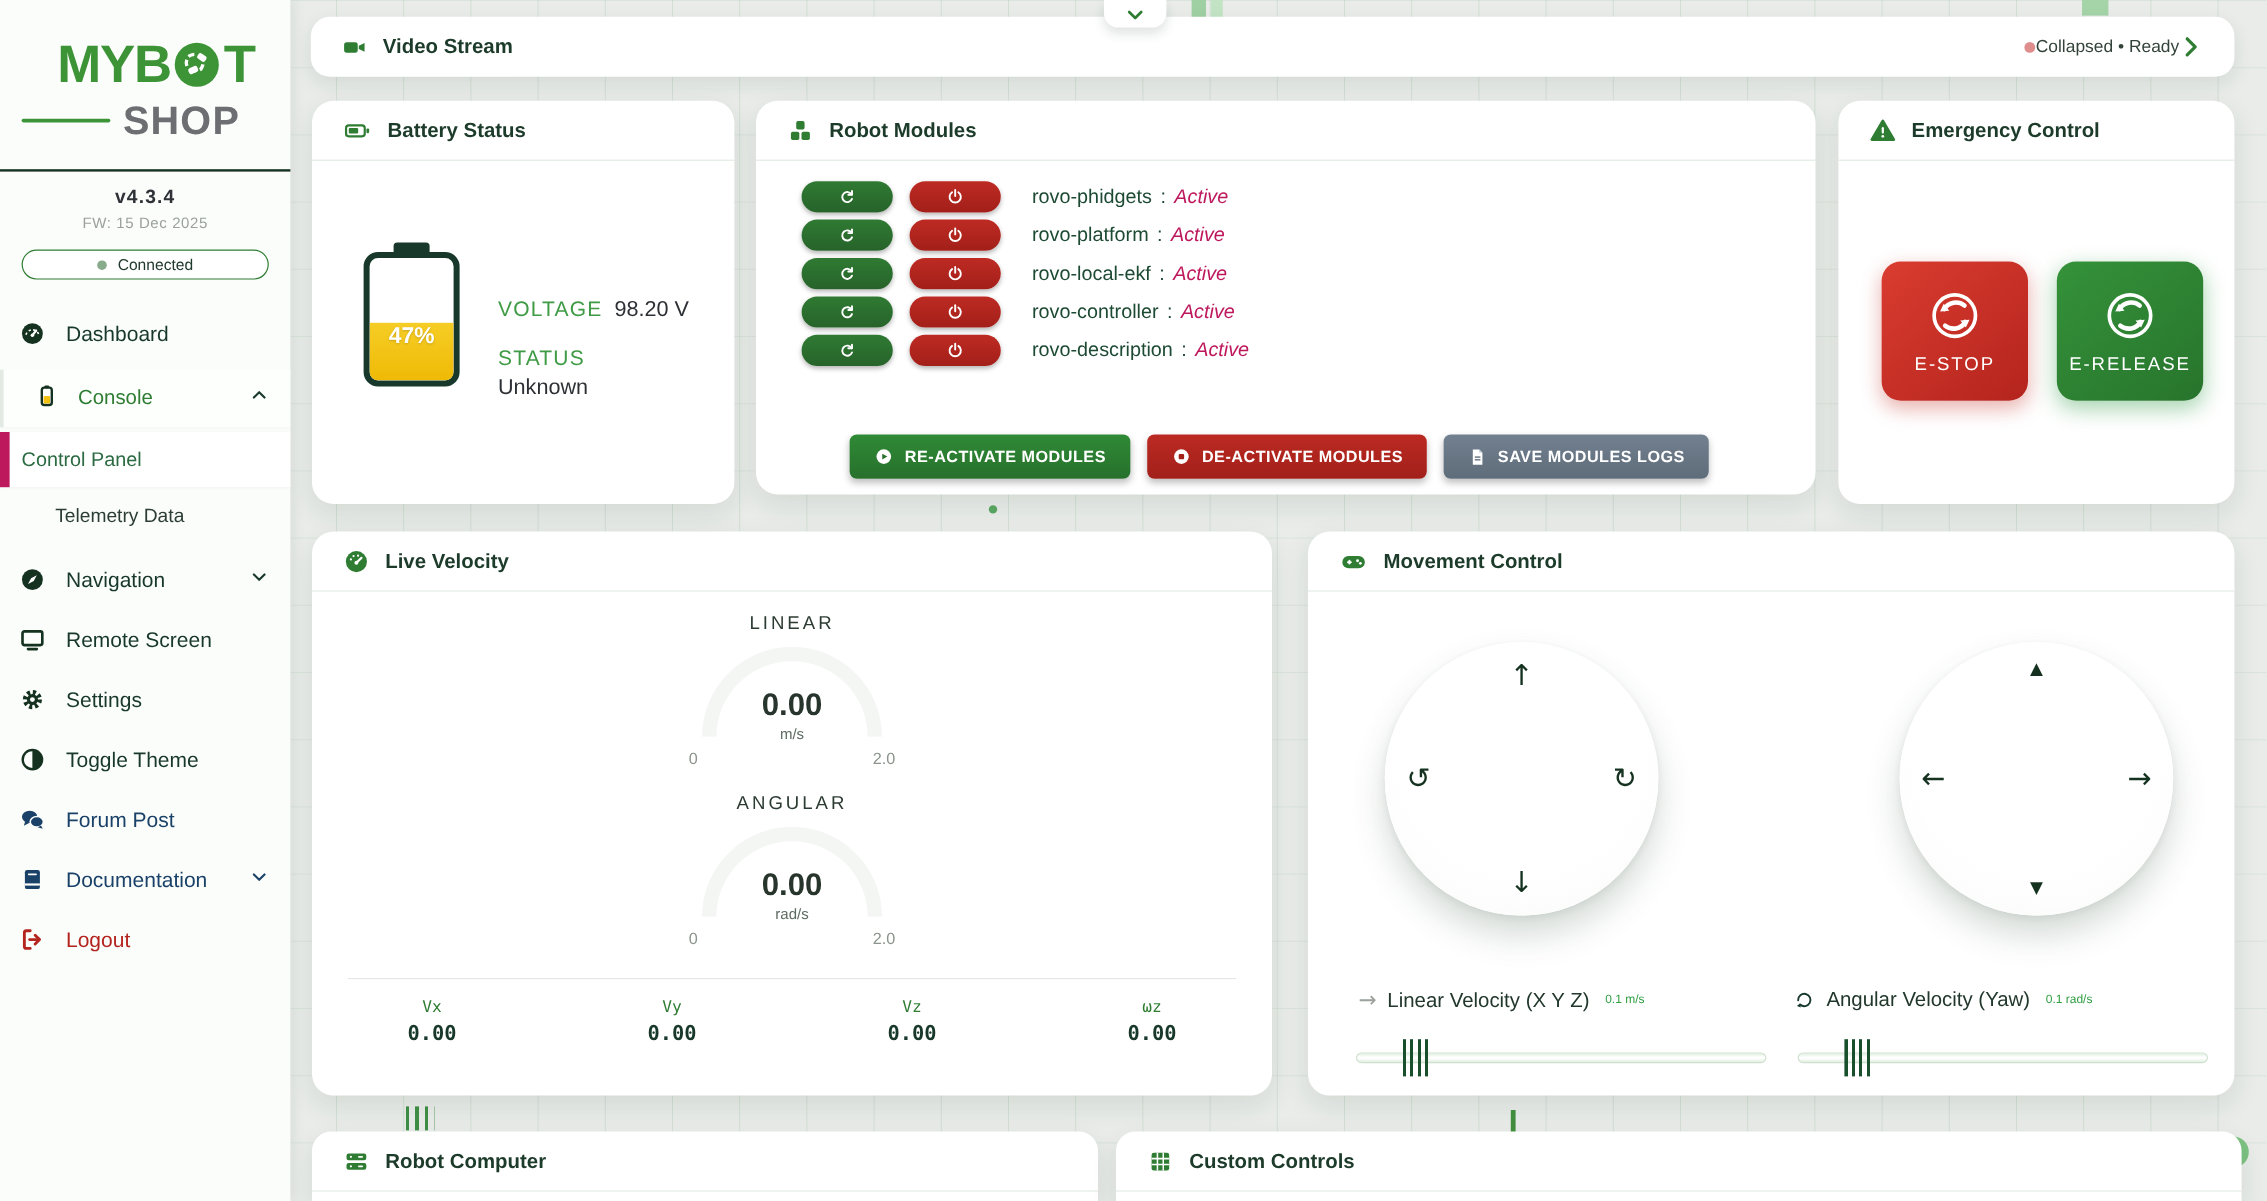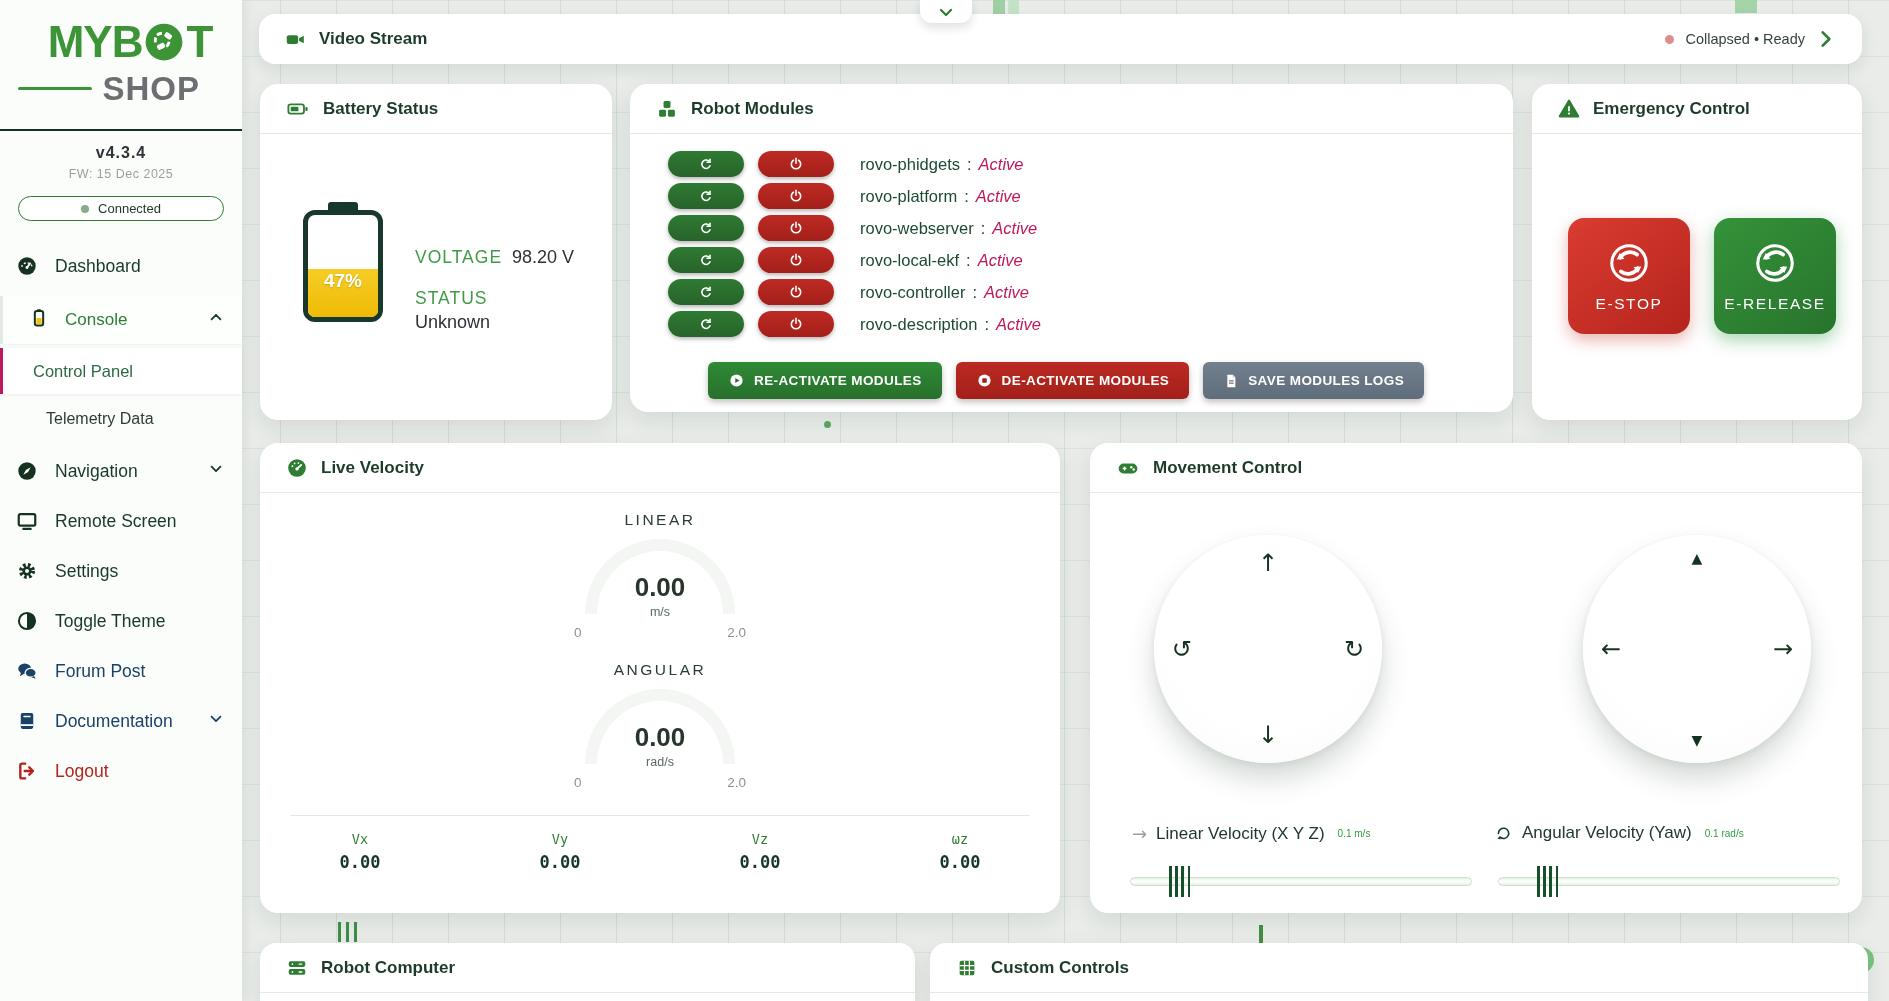--- a/index.html
+++ b/index.html
@@ -12,21 +12,21 @@
       linear-gradient(to right, rgba(120,170,130,.20) 1px, transparent 1px),
       linear-gradient(to bottom, rgba(120,170,130,.13) 1px, transparent 1px);
     background-size:56px 56px;
     color:#17382a;
   }
   .bgmark { position:absolute; z-index:0; }
 
   
   .sidebar { position:absolute; left:0; top:0; width:242px; height:1001px;
     background:#fbfdfb; box-shadow:3px 0 10px rgba(40,70,50,.08); z-index:6; }
-  .logo-block { padding-top:20px;margin-left:18px; }
+  .logo-block { padding-top:32px;margin-left:18px; }
   .logo-line1 { display:flex; align-items:center; justify-content:center; gap:1px;
     font-size:44px; font-weight:800; color:#3c9437; letter-spacing:-1px; line-height:1; }
   .logo-line2 { margin-top:8px; display:flex; align-items:center; justify-content:flex-end;
     padding-right:42px; gap:10px; }
   .logo-rule { width:88px; height:3px; background:#3c9437; border-radius:2px; }
   .logo-shop { font-size:33px; font-weight:800; color:#6d6e71; letter-spacing:1px; line-height:1; }
   .sb-divider { margin-top:24px; height:2px; background:#14321f; }
   .version { margin-top:13px; text-align:center; font-size:16px; font-weight:700;
     color:#2f3338; letter-spacing:1px; }
   .firmware { margin-top:5px; text-align:center; font-size:12.5px; color:#9aa19b; letter-spacing:.5px; }
@@ -37,39 +37,39 @@
   .menu { margin-top:20px; }
   .mi { position:relative; height:50px; display:flex; align-items:center; gap:17px;
     padding-left:16px; font-size:17.5px; color:#17382a; cursor:pointer; }
   .mi .micon { width:22px; display:flex; justify-content:center; }
   .mi.navy { color:#1a4168; }
   .mi.red { color:#b3241f; }
   .row-chev { position:absolute; right:18px; top:50%; transform:translateY(-50%); }
   .console-row { position:relative; height:48px; margin-top:5px; display:flex; align-items:center;
     gap:16px; padding-left:26px; font-size:17px; color:#2e7d32; background:#fdfffd;
     border-left:3px solid #e3eae3; box-shadow:0 1px 3px rgba(0,0,0,.05); cursor:pointer; }
-  .cp-row { height:46px; margin-top:4px; background:#fff; border-left:3px solid #be185d;
-    box-shadow:0 1px 3px rgba(0,0,0,.07); display:flex; align-items:center; padding-left:30px;
+  .cp-row { height:46px; margin-top:4px; background:#fff; border-left:8px solid #be185d;
+    box-shadow:0 1px 3px rgba(0,0,0,.07); display:flex; align-items:center; padding-left:10px;
     font-size:16.5px; color:#2b6a42; cursor:pointer; }
   .tel-row { height:38px; margin-top:6px; display:flex; align-items:center; padding-left:46px;
     font-size:16px; color:#2c3e33; cursor:pointer; }
   .nav-row { margin-top:8px; }
 
   
   .card { position:absolute; background:#fff; border-radius:18px;
     box-shadow:0 8px 22px rgba(30,60,40,.10); z-index:2; }
   .chead { display:flex; align-items:center; gap:13px; height:50px; padding:0 26px;
     border-bottom:1px solid #e3ebe4; font-size:17px; font-weight:700; color:#1d3b2a; }
 
   
   #videoBar { position:absolute; left:259px; top:14px; width:1603px; height:50px;
     background:#fff; border-radius:16px; box-shadow:0 6px 16px rgba(30,60,40,.10);
     display:flex; align-items:center; padding:0 26px; gap:13px; z-index:2; cursor:pointer; }
   .vtitle { font-size:17px; font-weight:700; color:#1d3b2a; }
-  .vright { margin-left:auto; display:flex; align-items:center; gap:11px; }
+  .vright { margin-left:auto; display:flex; align-items:center; }
   .vstatus { font-size:14.5px; color:#33433a; }
   .dot-pink { width:9px; height:9px; border-radius:50%; background:#df8d8d; }
   #collapseTab { position:absolute; left:920px; top:0; width:52px; height:23px; background:#fff;
     border-radius:0 0 12px 12px; box-shadow:0 5px 10px rgba(30,60,40,.14);
     display:flex; align-items:center; justify-content:center; z-index:3; cursor:pointer; }
 
   
   #batteryCard { left:260px; top:84px; width:352px; height:336px; }
   .bat-graphic { position:absolute; left:38px; top:118px; width:90px; }
   .bat-cap { width:30px; height:9px; background:#17382a; border-radius:3px 3px 0 0; margin:0 auto -1px; }
@@ -420,35 +420,20 @@
             <path d="M17.6 9.2 A6.3 6.3 0 1 0 18 14.6" fill="none" stroke="#fff" stroke-width="2.4" stroke-linecap="round"></path>
             <path d="M18 4.8 V9.4 H13.4" fill="none" stroke="#fff" stroke-width="2.4" stroke-linecap="round" stroke-linejoin="round"></path>
           </svg>
         </button>
       <button class="pill red">
           <svg width="16" height="16" viewBox="0 0 24 24">
             <line x1="12" y1="3.6" x2="12" y2="11" stroke="#fff" stroke-width="2.4" stroke-linecap="round"></line>
             <path d="M8.1 6.4 a7 7 0 1 0 7.8 0" fill="none" stroke="#fff" stroke-width="2.4" stroke-linecap="round"></path>
           </svg>
         </button>
-      <span class="mod-text"><span>rovo-webserver</span><span class="mod-sep">:</span><span class="mod-state">Active</span></span>
-    </div>
-    <div class="mod-row">
-      <button class="pill green">
-          <svg width="16" height="16" viewBox="0 0 24 24">
-            <path d="M17.6 9.2 A6.3 6.3 0 1 0 18 14.6" fill="none" stroke="#fff" stroke-width="2.4" stroke-linecap="round"></path>
-            <path d="M18 4.8 V9.4 H13.4" fill="none" stroke="#fff" stroke-width="2.4" stroke-linecap="round" stroke-linejoin="round"></path>
-          </svg>
-        </button>
-      <button class="pill red">
-          <svg width="16" height="16" viewBox="0 0 24 24">
-            <line x1="12" y1="3.6" x2="12" y2="11" stroke="#fff" stroke-width="2.4" stroke-linecap="round"></line>
-            <path d="M8.1 6.4 a7 7 0 1 0 7.8 0" fill="none" stroke="#fff" stroke-width="2.4" stroke-linecap="round"></path>
-          </svg>
-        </button>
       <span class="mod-text"><span>rovo-local-ekf</span><span class="mod-sep">:</span><span class="mod-state">Active</span></span>
     </div>
     <div class="mod-row">
       <button class="pill green">
           <svg width="16" height="16" viewBox="0 0 24 24">
             <path d="M17.6 9.2 A6.3 6.3 0 1 0 18 14.6" fill="none" stroke="#fff" stroke-width="2.4" stroke-linecap="round"></path>
             <path d="M18 4.8 V9.4 H13.4" fill="none" stroke="#fff" stroke-width="2.4" stroke-linecap="round" stroke-linejoin="round"></path>
           </svg>
         </button>
       <button class="pill red">

